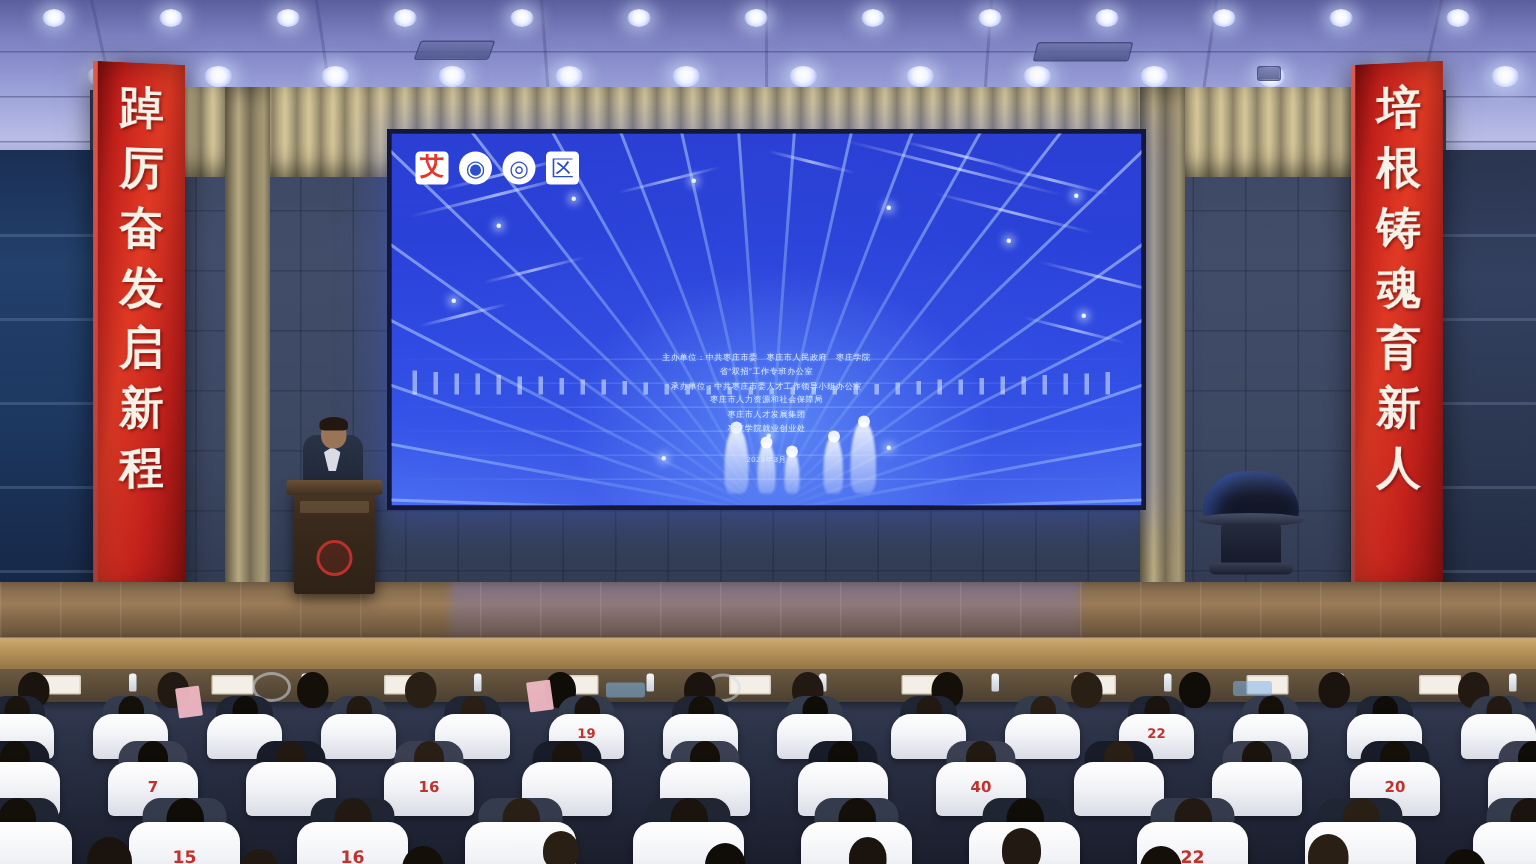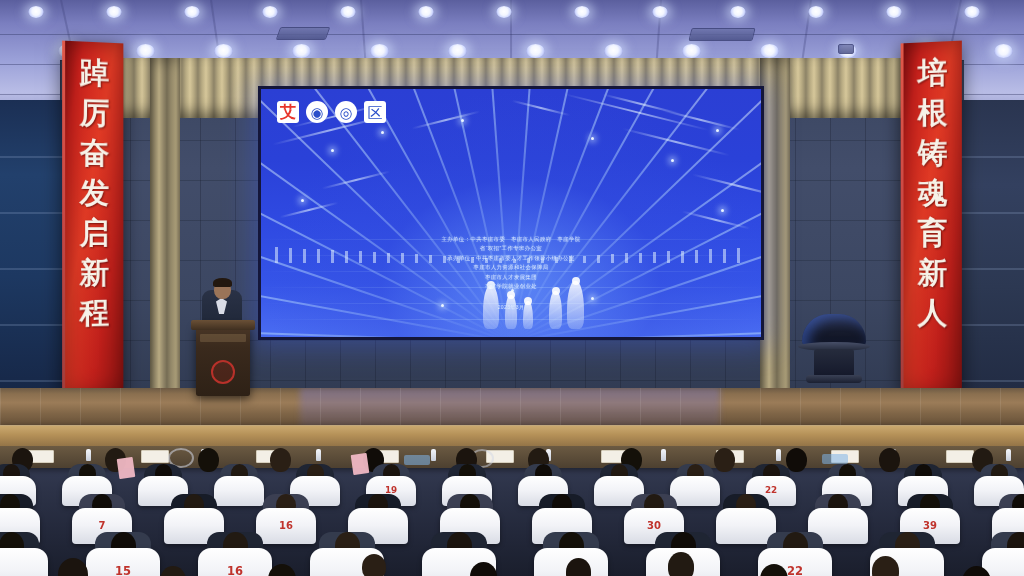--- a/index.html
+++ b/index.html
@@ -682,32 +682,32 @@
       <div class="chair" style="left: 348px; top: 62px; width: 60px; height: 36px;"></div>
       <div class="p-body" style="left: 447.2px; top: 48px; width: 45.6px; height: 22px; background: rgb(59, 63, 82);"></div>
       <div class="p-head" style="left: 460px; top: 48px; width: 20px; height: 22.4px; background: rgb(20, 16, 9);"></div>
       <div class="chair" style="left: 440px; top: 62px; width: 60px; height: 36px;"></div>
       <div class="p-body" style="left: 539.2px; top: 48px; width: 45.6px; height: 22px; background: rgb(23, 28, 40);"></div>
       <div class="p-head" style="left: 552px; top: 48px; width: 20px; height: 22.4px; background: rgb(16, 12, 8);"></div>
       <div class="chair" style="left: 532px; top: 62px; width: 60px; height: 36px;"></div>
       <div class="p-body" style="left: 631.2px; top: 48px; width: 45.6px; height: 22px; background: rgb(59, 63, 82);"></div>
       <div class="p-head" style="left: 644px; top: 48px; width: 20px; height: 22.4px; background: rgb(34, 26, 18);"></div>
       <div class="chair" style="left: 624px; top: 62px; width: 60px; height: 36px;">
-        <div class="chair-num" style="top: 12px; font-size: 10px;">30</div>
+        <div class="chair-num" style="top: 12px; font-size: 10px;">40</div>
       </div>
       <div class="p-body" style="left: 723.2px; top: 48px; width: 45.6px; height: 22px; background: rgb(23, 28, 40);"></div>
       <div class="p-head" style="left: 736px; top: 48px; width: 20px; height: 22.4px; background: rgb(42, 31, 21);"></div>
       <div class="chair" style="left: 716px; top: 62px; width: 60px; height: 36px;"></div>
       <div class="p-body" style="left: 815.2px; top: 48px; width: 45.6px; height: 22px; background: rgb(59, 63, 82);"></div>
       <div class="p-head" style="left: 828px; top: 48px; width: 20px; height: 22.4px; background: rgb(27, 20, 14);"></div>
       <div class="chair" style="left: 808px; top: 62px; width: 60px; height: 36px;"></div>
       <div class="p-body" style="left: 907.2px; top: 48px; width: 45.6px; height: 22px; background: rgb(23, 28, 40);"></div>
       <div class="p-head" style="left: 920px; top: 48px; width: 20px; height: 22.4px; background: rgb(20, 16, 9);"></div>
       <div class="chair" style="left: 900px; top: 62px; width: 60px; height: 36px;">
-        <div class="chair-num" style="top: 12px; font-size: 10px;">39</div>
+        <div class="chair-num" style="top: 12px; font-size: 10px;">20</div>
       </div>
       <div class="p-body" style="left: 999.2px; top: 48px; width: 45.6px; height: 22px; background: rgb(59, 63, 82);"></div>
       <div class="p-head" style="left: 1012px; top: 48px; width: 20px; height: 22.4px; background: rgb(16, 12, 8);"></div>
       <div class="chair" style="left: 992px; top: 62px; width: 60px; height: 36px;"></div>
       <div class="p-body" style="left: -17.12px; top: 85.9px; width: 56.24px; height: 25.3px; background: rgb(31, 37, 51);"></div>
       <div class="p-head" style="left: -1.5px; top: 86px; width: 25px; height: 28px; background: rgb(20, 16, 9);"></div>
       <div class="chair" style="left: -26px; top: 102px; width: 74px; height: 48px;"></div>
       <div class="p-body" style="left: 94.88px; top: 85.9px; width: 56.24px; height: 25.3px; background: rgb(52, 59, 77);"></div>
       <div class="p-head" style="left: 110.5px; top: 86px; width: 25px; height: 28px; background: rgb(16, 12, 8);"></div>
       <div class="chair" style="left: 86px; top: 102px; width: 74px; height: 48px;">

